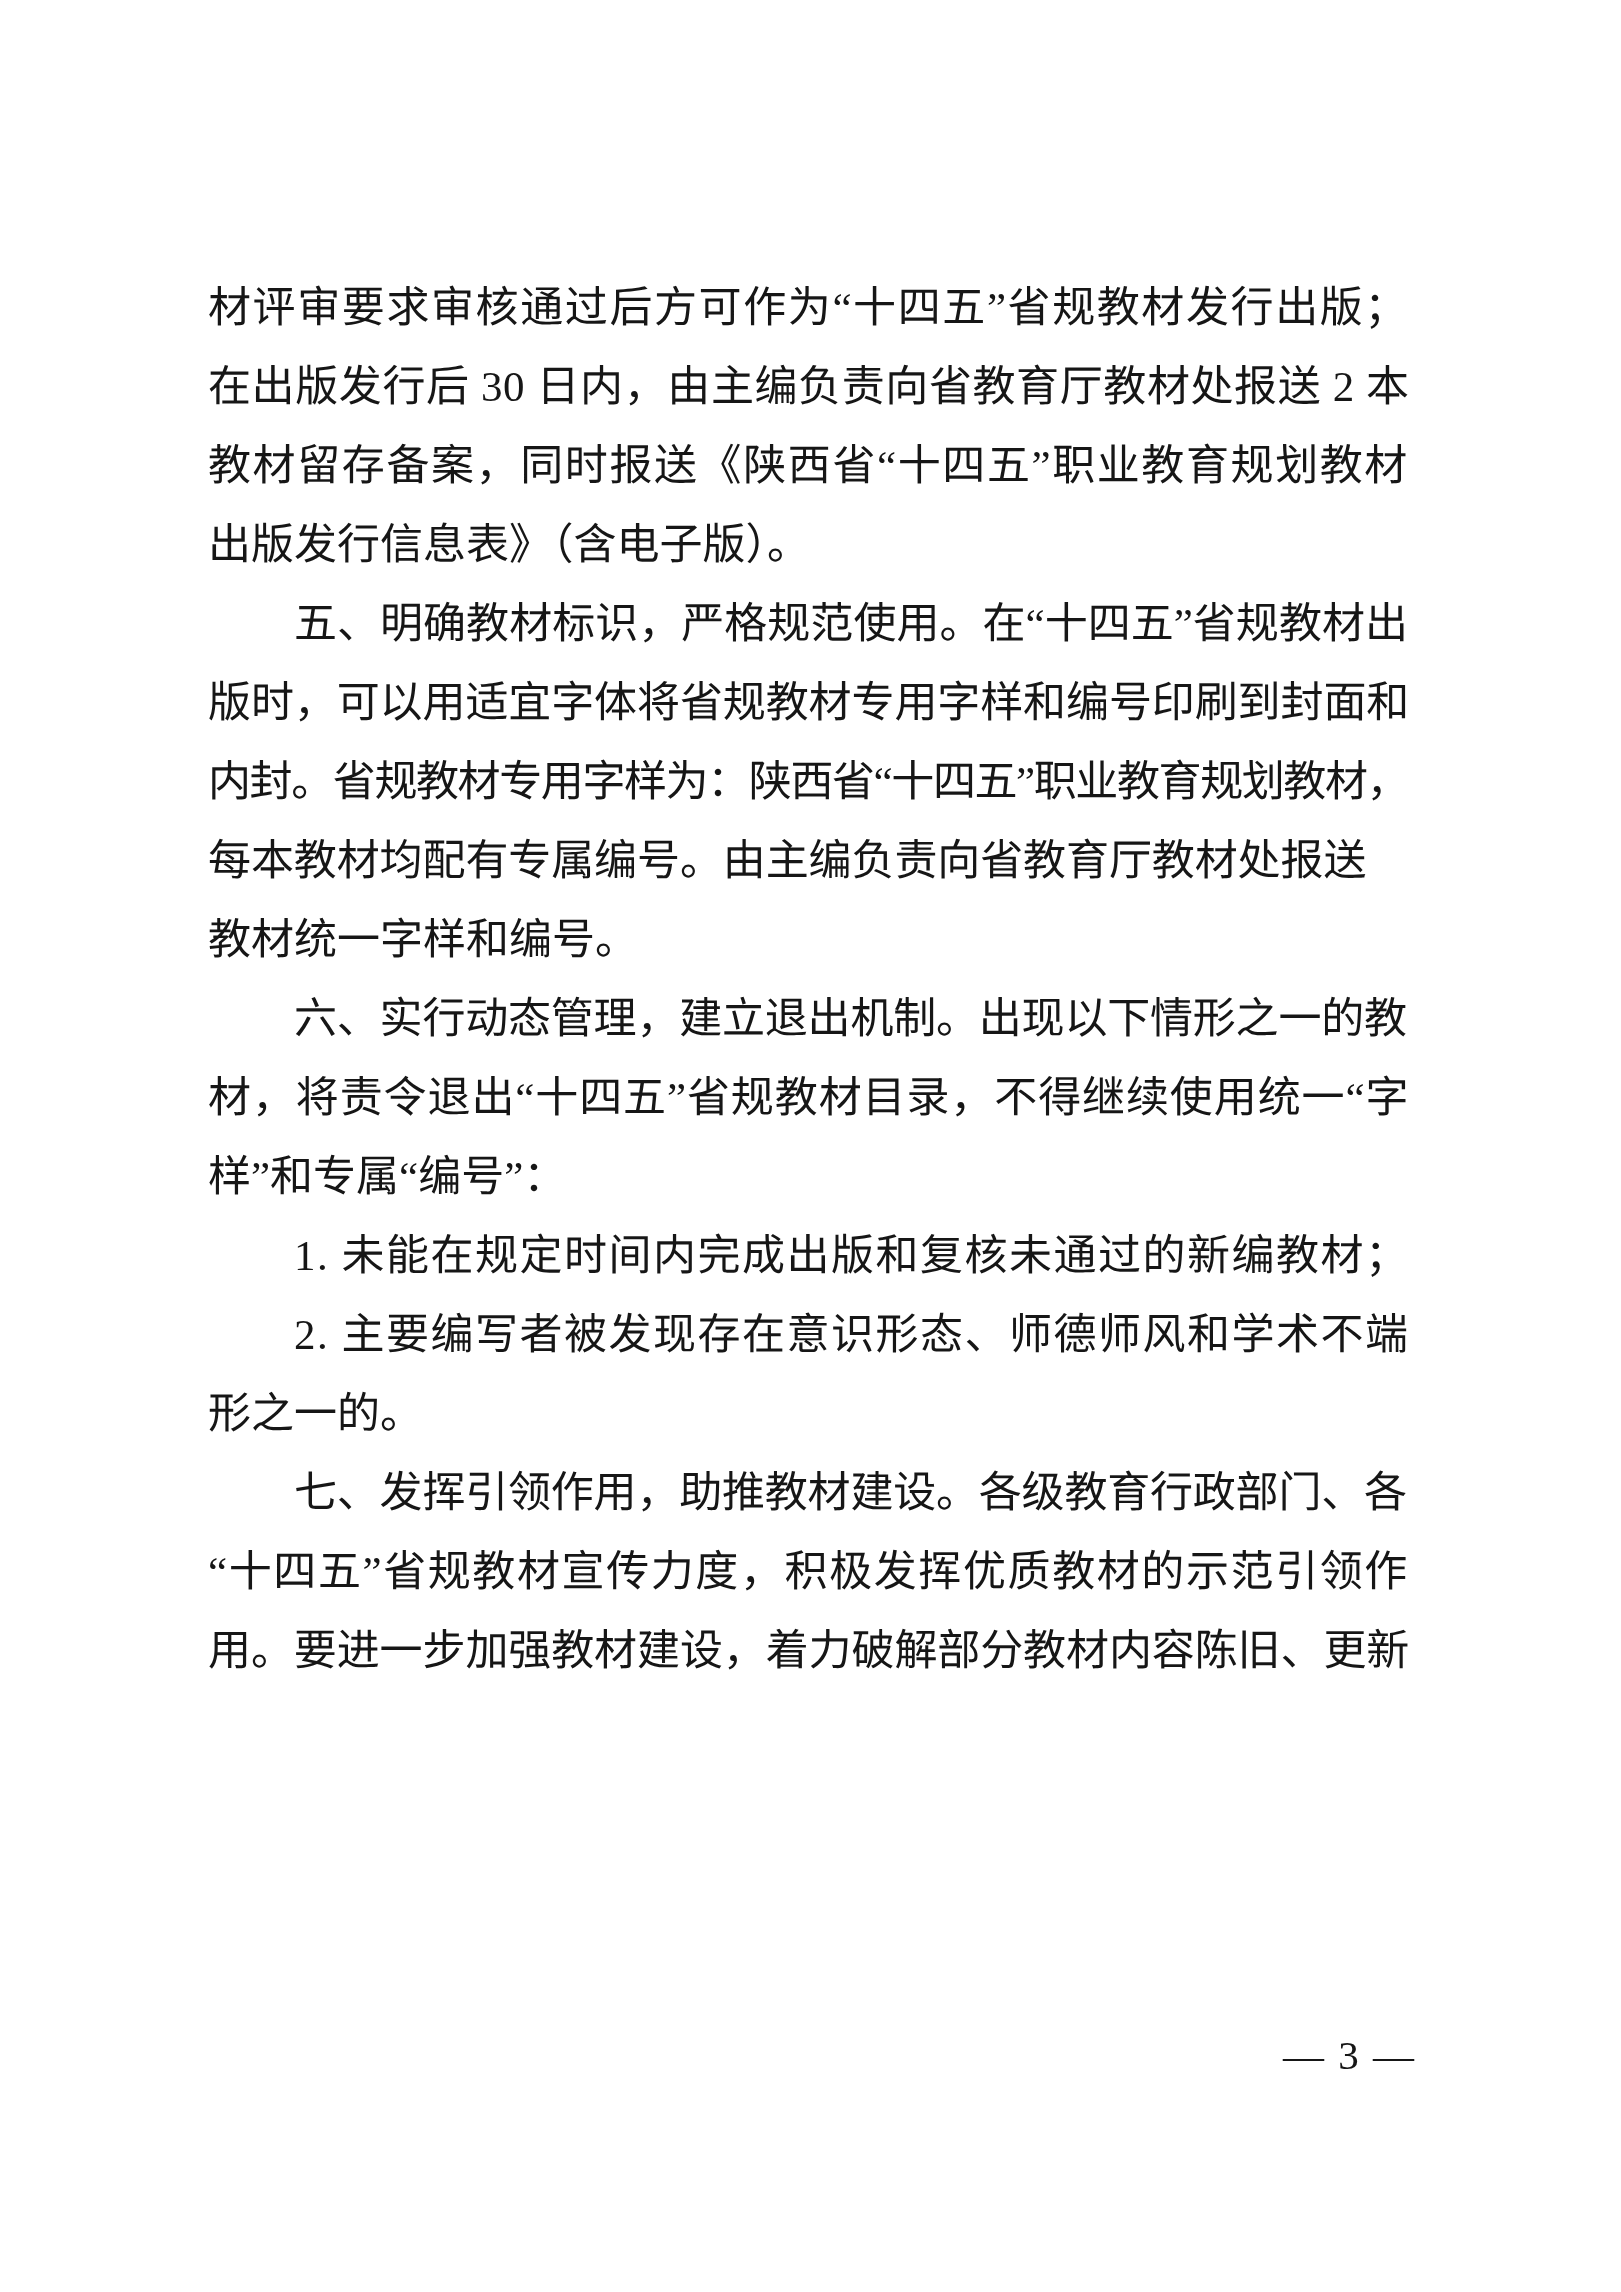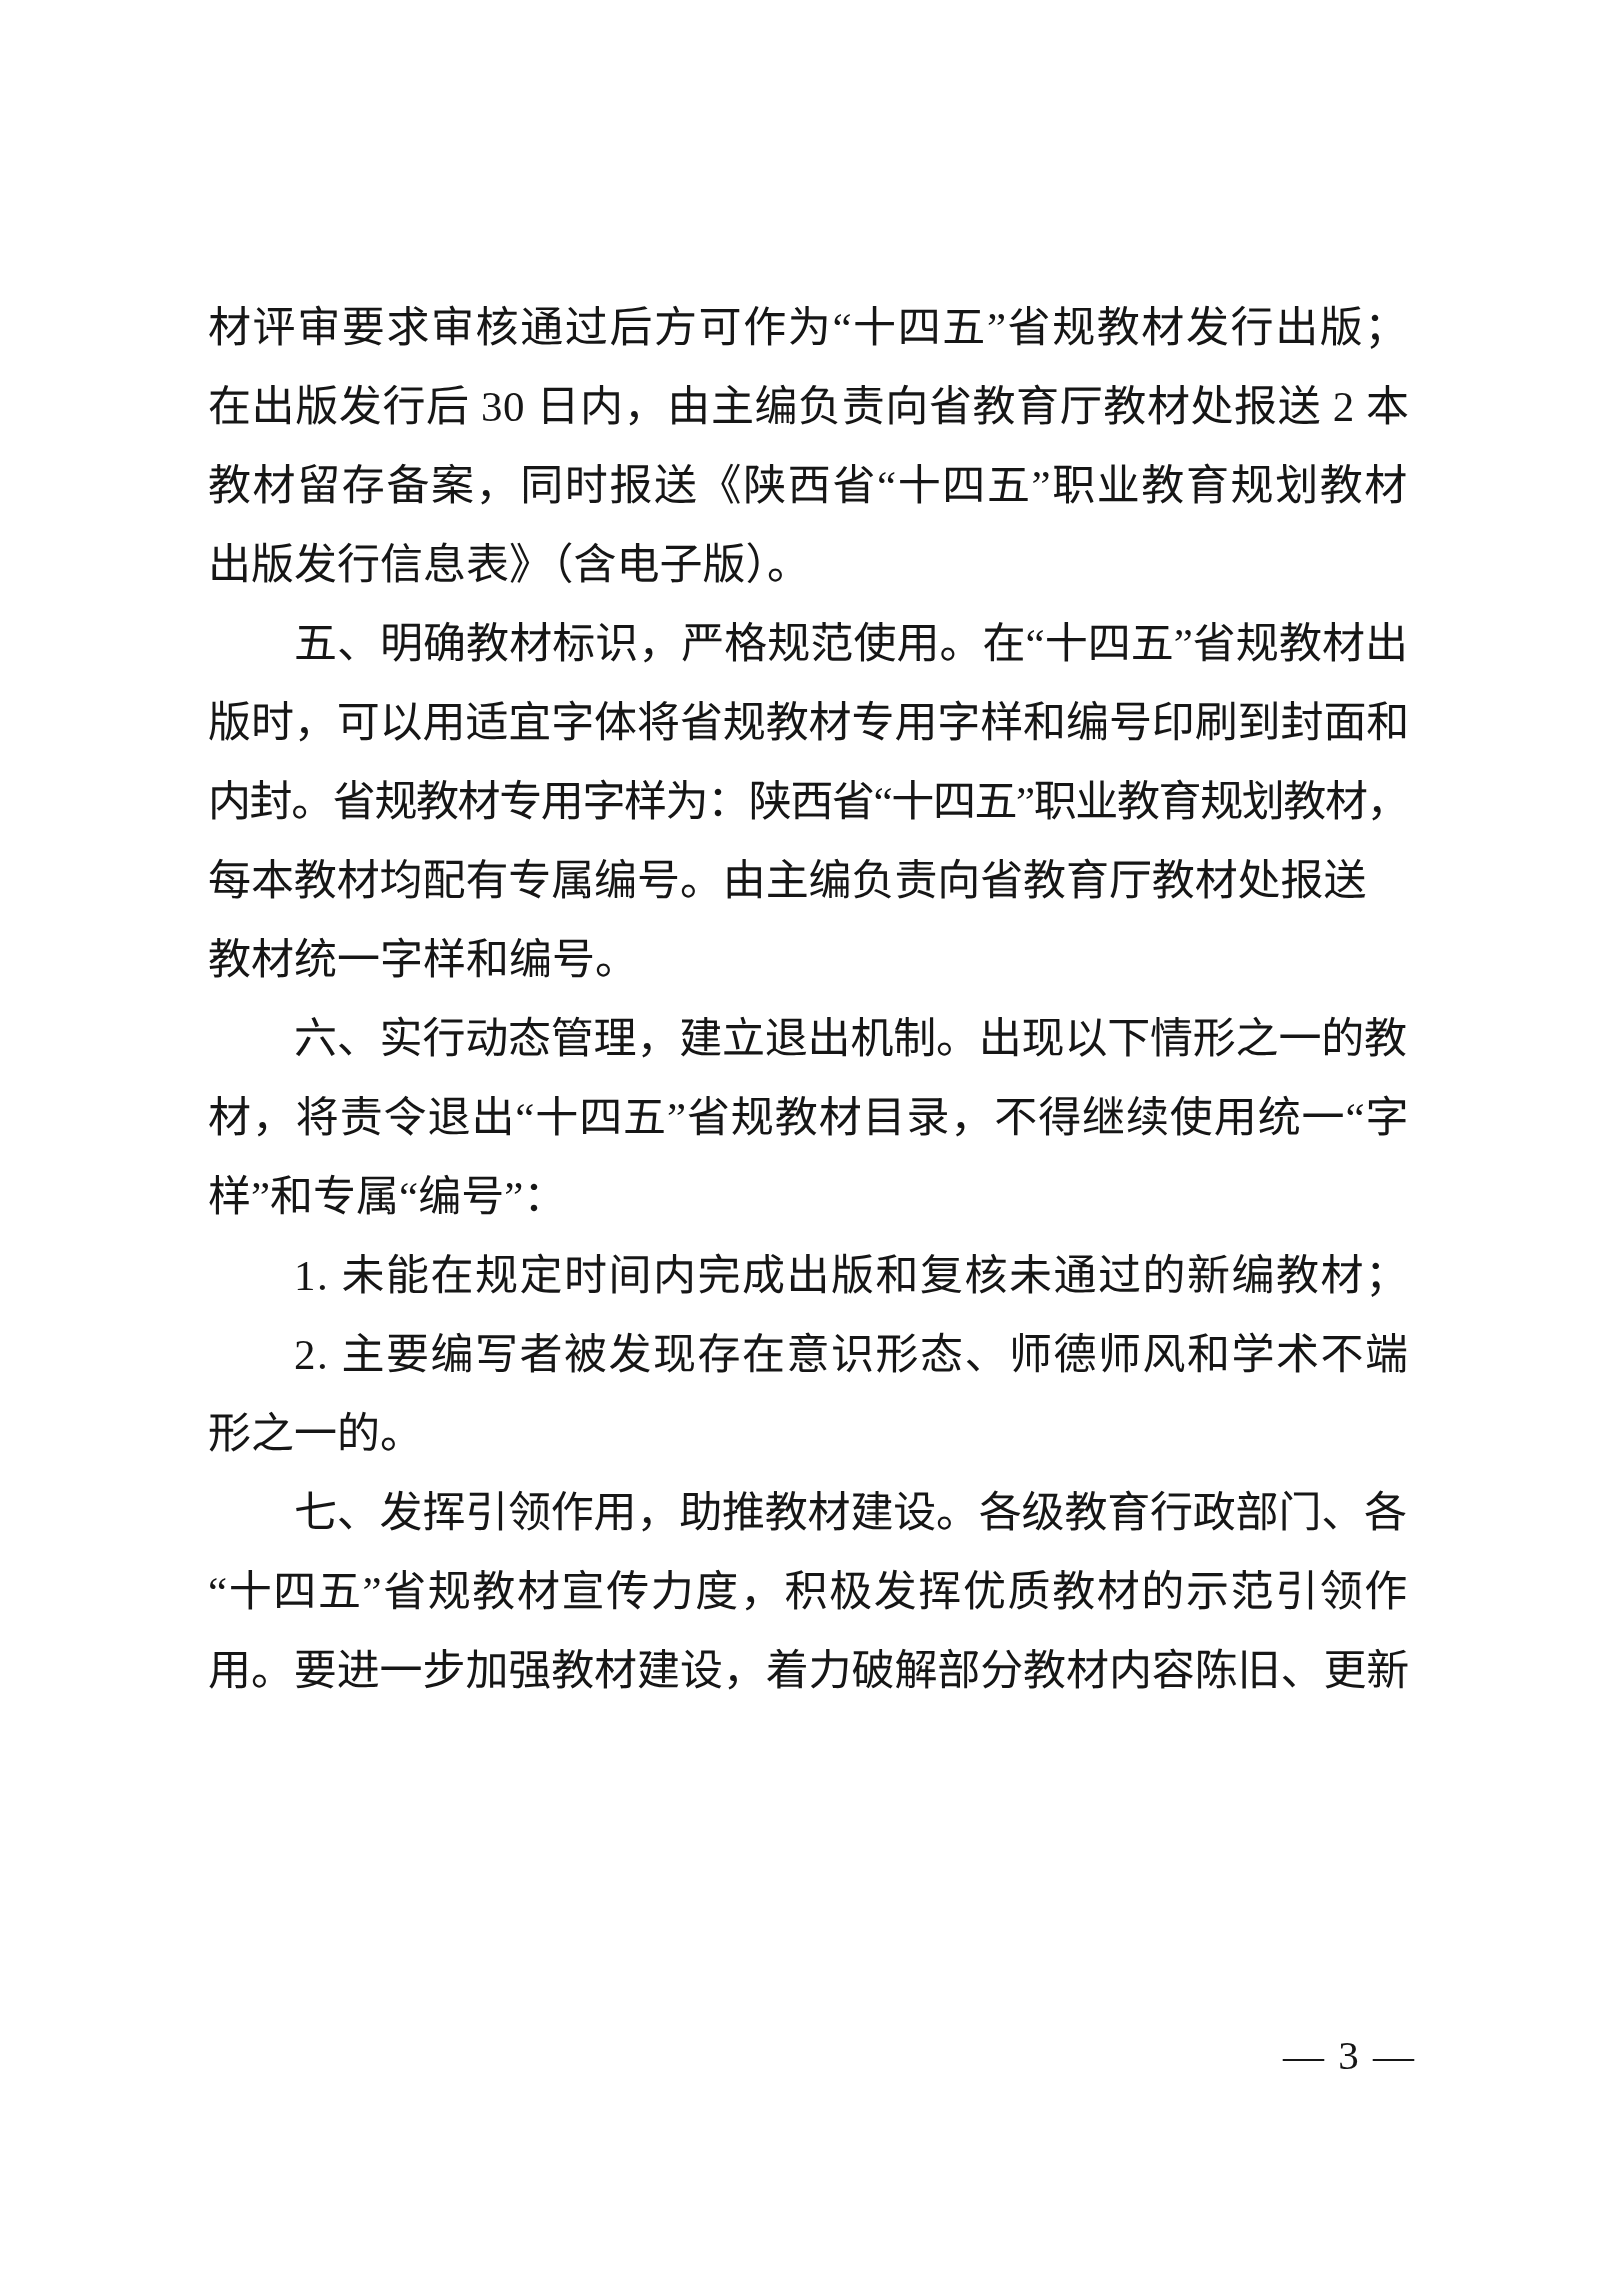--- a/index.html
+++ b/index.html
@@ -10,21 +10,21 @@
   .page {
     position: relative;
     width: 1621px;
     height: 2293px;
     background: #ffffff;
     overflow: hidden;
   }
   #text-block {
     position: absolute;
     left: 208px;
-    top: 288px;
+    top: 268px;
     width: 1204px;
   }
   .line {
     height: 79px;
     line-height: 79px;
     font-size: 43px;
     color: #161616;
     font-family: "Liberation Serif", "DejaVu Serif", serif;
     white-space: nowrap;
     text-align: left;

